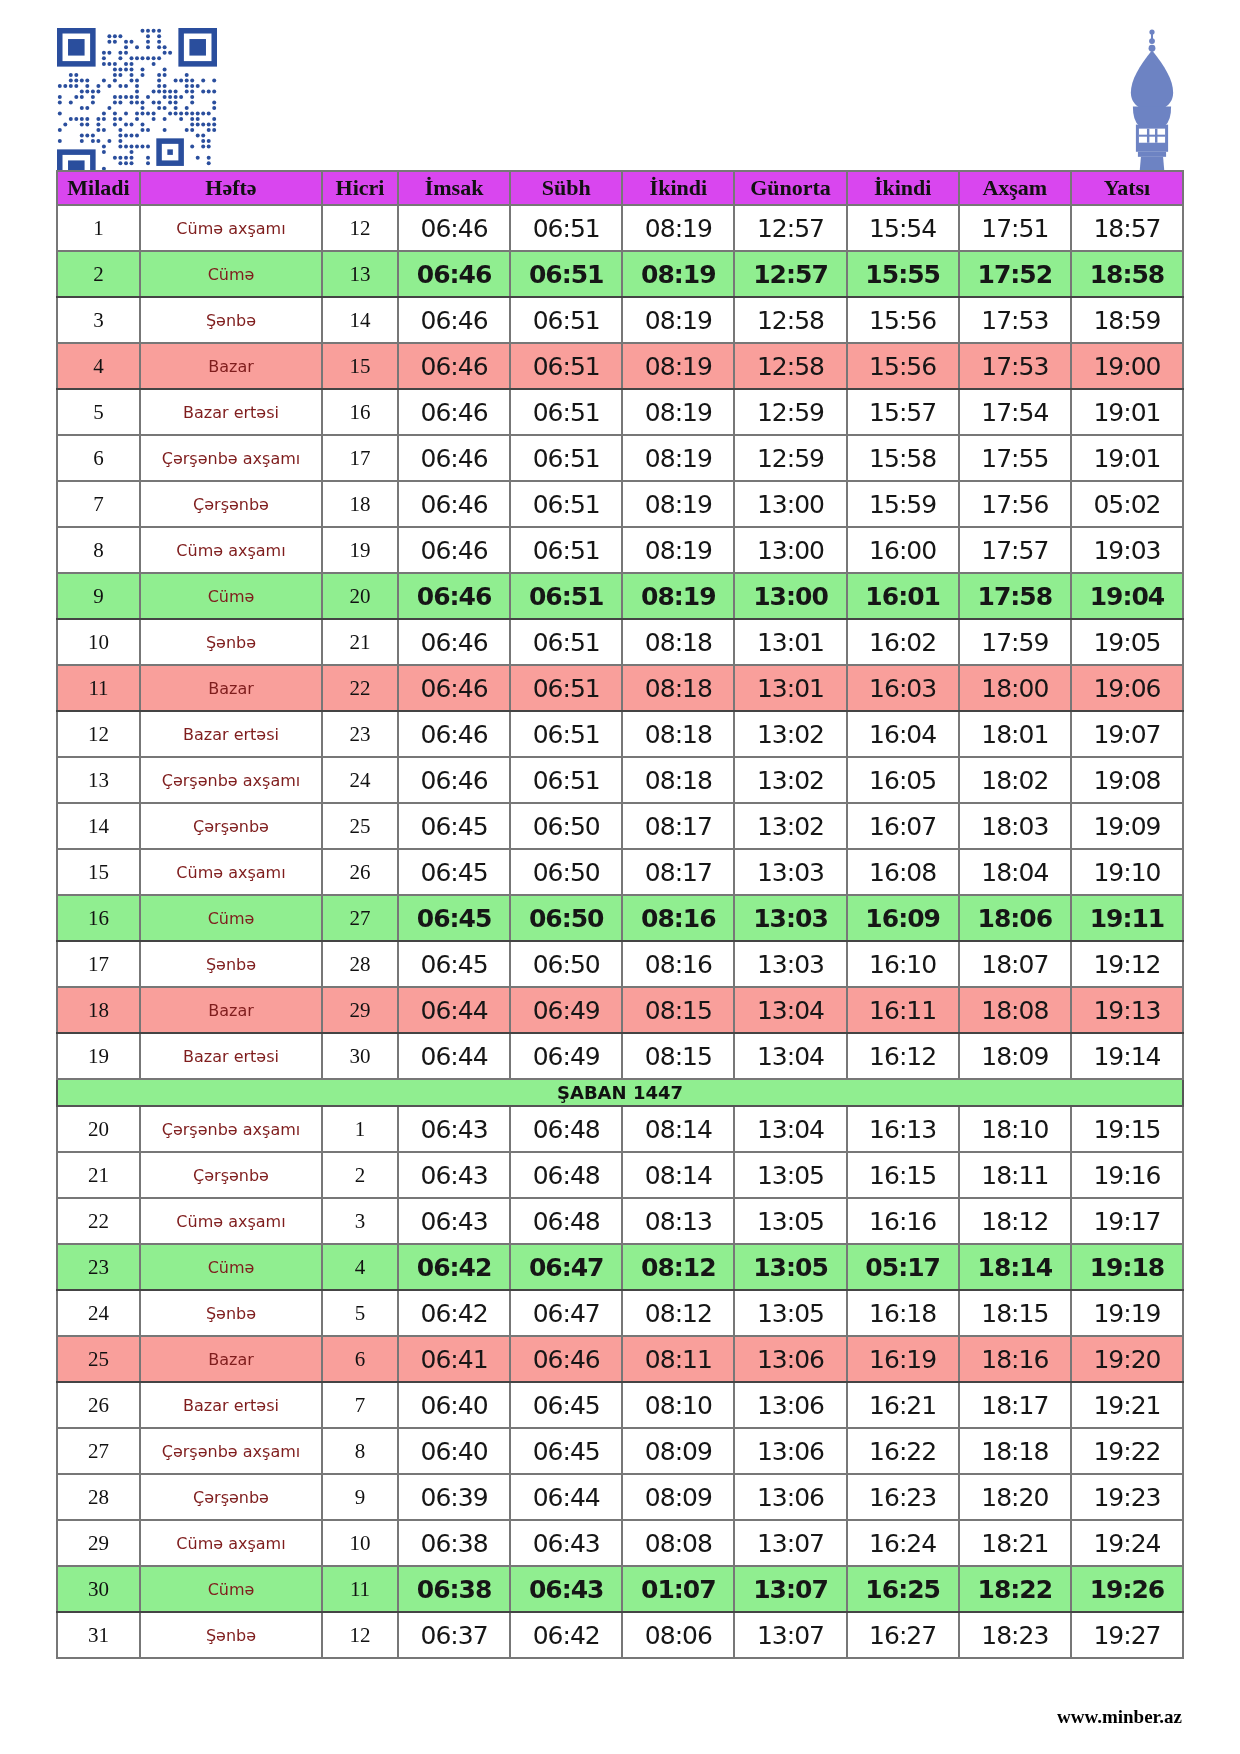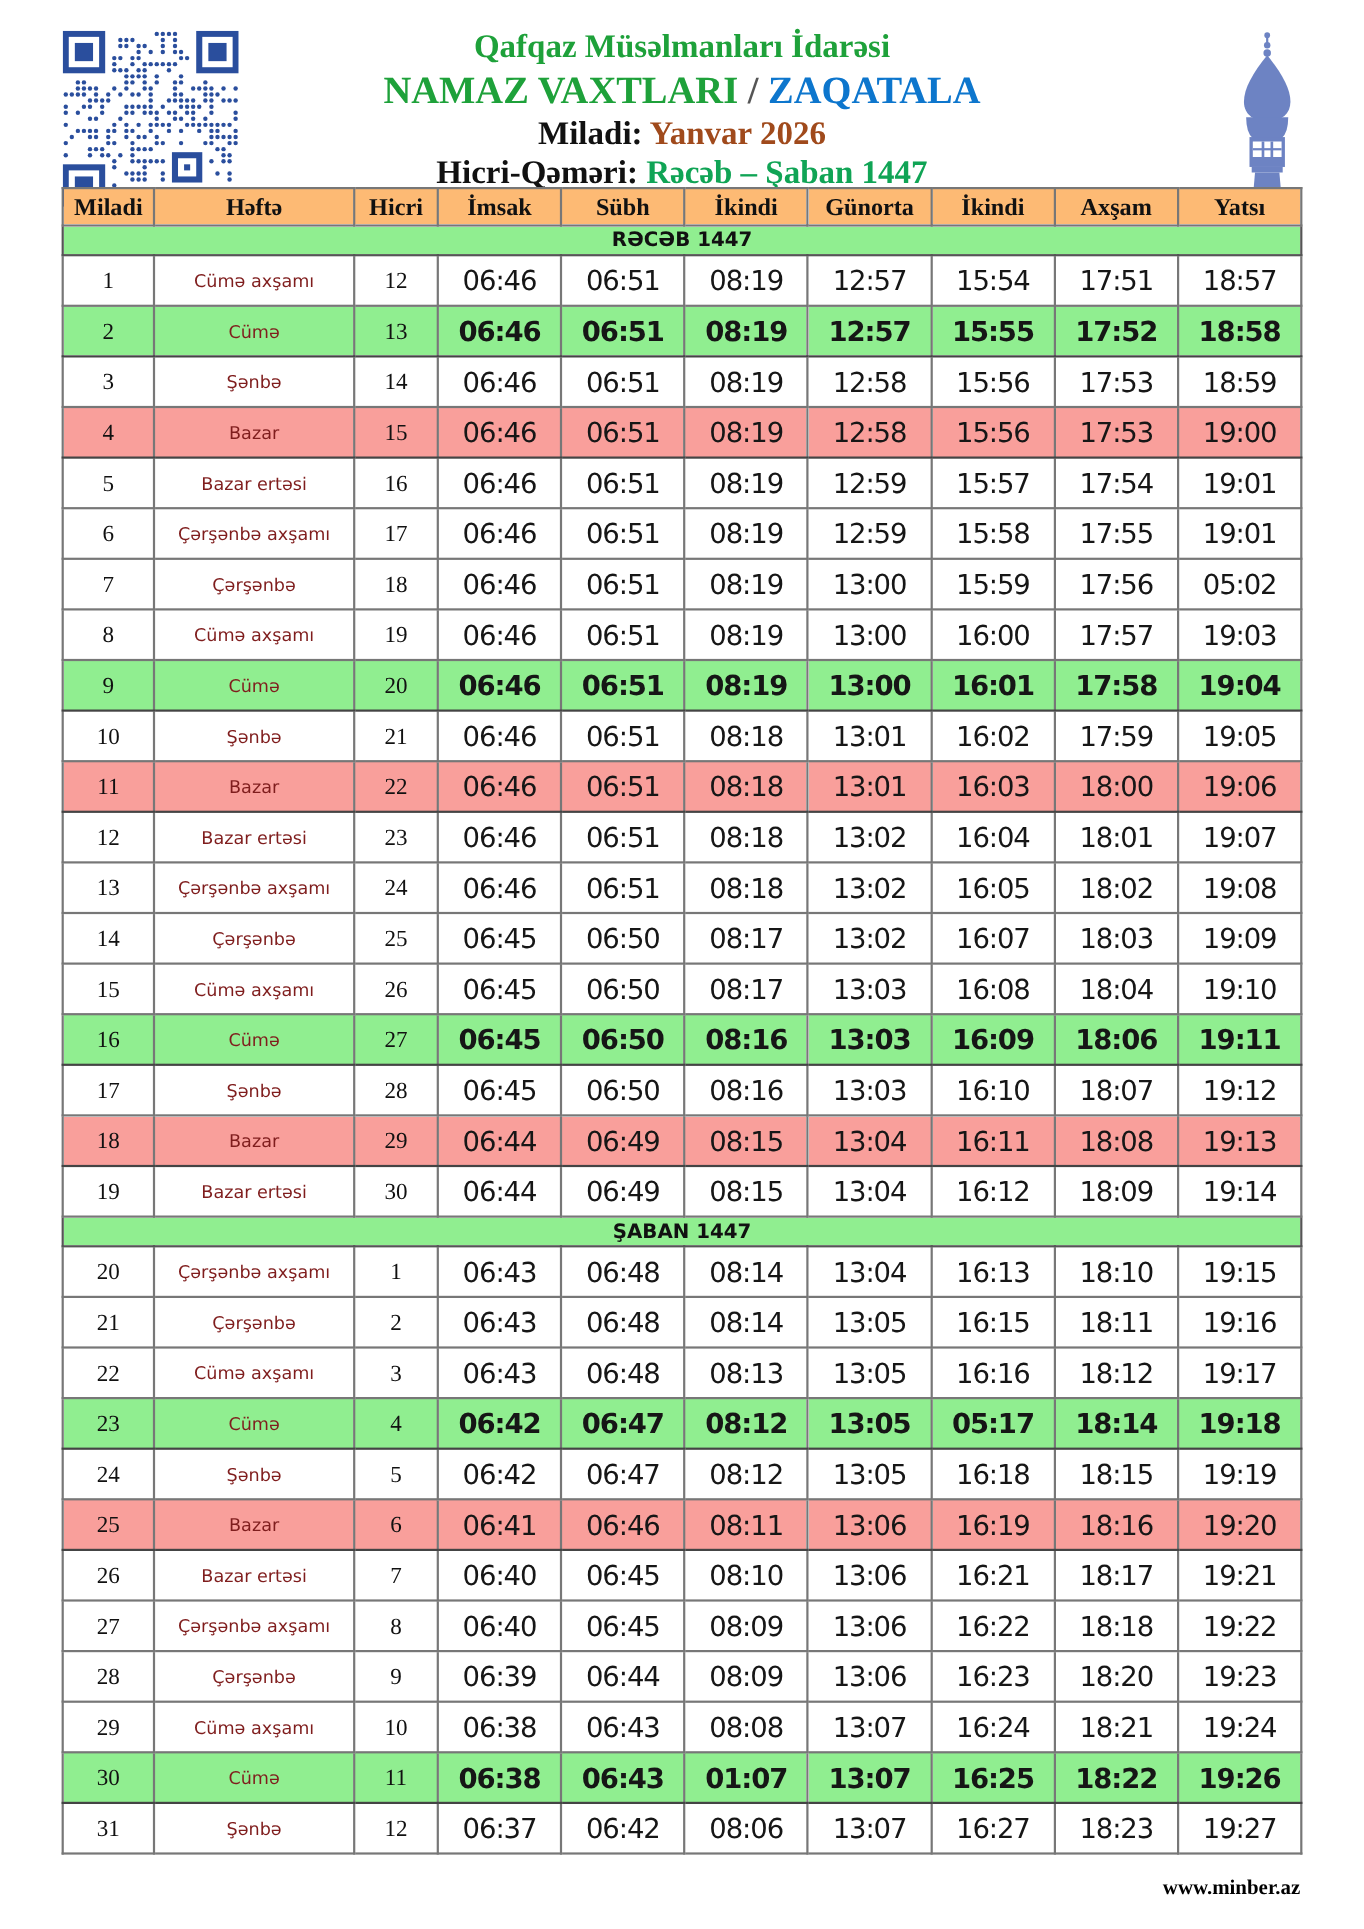--- a/index.html
+++ b/index.html
@@ -17,21 +17,21 @@
   .t3 .val{color:var(--brown_month);}
   .t4{font-weight:bold;font-size:30px;line-height:35px;color:#111;}
   .t4 .val{color:var(--green_value);}
   
   table{position:absolute;left:56px;top:170px;width:1128px;border-collapse:collapse;
         table-layout:fixed;}
   col.c-miladi{width:83px;} col.c-hefte{width:182px;} col.c-hicri{width:76px;}
   th,td{border:2px solid #777;text-align:center;vertical-align:middle;color:#111;
         overflow:hidden;white-space:nowrap;}
   thead th{height:30px;font-family:"Liberation Serif", serif;font-weight:bold;
-        font-size:22px;background:#fdba74;margin-left:44px;}
+        font-size:22px;background:#d946ef;margin-left:44px;}
   tr.section td{height:23px;background:var(--section_bg);
         font-family:"DejaVu Sans", sans-serif;font-weight:bold;font-size:18px;
         border-color:#555;}
   td.num{height:42px;font-family:"Liberation Serif", serif;font-size:21px;}
   td.day{font-family:"DejaVu Sans", sans-serif;font-size:16px;color:#7f1d1d;}
   td.time{font-family:"DejaVu Sans", sans-serif;font-size:25px;letter-spacing:-1px;color:#161616;}
   tr.friday td{background:var(--row_friday);border-top-color:#444;border-bottom-color:#444;}
   tr.friday td.time{font-weight:bold;}
   tr.sunday td{background:var(--row_sunday);border-top-color:#444;border-bottom-color:#444;}
   
@@ -310,36 +310,20 @@
         <circle cx="80.0" cy="157.2" r="2.0"></circle>
         <circle cx="85.5" cy="157.2" r="2.0"></circle>
         <circle cx="102.1" cy="157.2" r="2.0"></circle>
         <circle cx="107.6" cy="157.2" r="2.0"></circle>
         <circle cx="118.6" cy="157.2" r="2.0"></circle>
         <circle cx="129.7" cy="157.2" r="2.0"></circle>
         <circle cx="135.2" cy="157.2" r="2.0"></circle>
       </g>
     </svg>
 
-  <div class="titles">
-    <div class="t1">Qafqaz Müsəlmanları İdarəsi</div>
-    <div class="t2">
-      <span>NAMAZ VAXTLARI</span>
-      <span class="sep">/</span>
-      <span class="city">ZAQATALA</span>
-    </div>
-    <div class="t3">
-      <span>Miladi:</span>
-      <span class="val">Yanvar 2026</span>
-    </div>
-    <div class="t4">
-      <span>Hicri-Qəməri:</span>
-      <span class="val">Rəcəb – Şaban 1447</span>
-    </div>
-  </div>
 
   <svg class="minaret" width="56" height="158" viewBox="0 0 54 157">
     <g id="minaret-shape" fill="#6d83c3">
       <circle cx="27" cy="4" r="2.6"></circle>
       <rect x="26" y="4" width="2" height="8"></rect>
       <circle cx="27" cy="13" r="2.9"></circle>
       <circle cx="27" cy="20" r="3.4"></circle>
       <path d="M27,22 C14,38 6,52 6,64 C6,76 16,82 27,82 C38,82 48,76 48,64 C48,52 40,38 27,22 Z"></path>
       <path d="M8,78 Q8,92 14,97 L40,97 Q46,92 46,78 Z"></path>
       <rect x="11" y="96" width="32" height="27"></rect>
@@ -373,23 +357,20 @@
           <th>İmsak</th>
           <th>Sübh</th>
           <th>İkindi</th>
           <th>Günorta</th>
           <th>İkindi</th>
           <th>Axşam</th>
           <th>Yatsı</th>
         </tr>
       </thead>
     <tbody>
-        <tr class="section">
-          <td colspan="10">RƏCƏB 1447</td>
-        </tr>
         <tr class="plain">
           <td class="num">1</td>
           <td class="day">Cümə axşamı</td>
           <td class="num">12</td>
           <td class="time">06:46</td>
           <td class="time">06:51</td>
           <td class="time">08:19</td>
           <td class="time">12:57</td>
           <td class="time">15:54</td>
           <td class="time">17:51</td>

